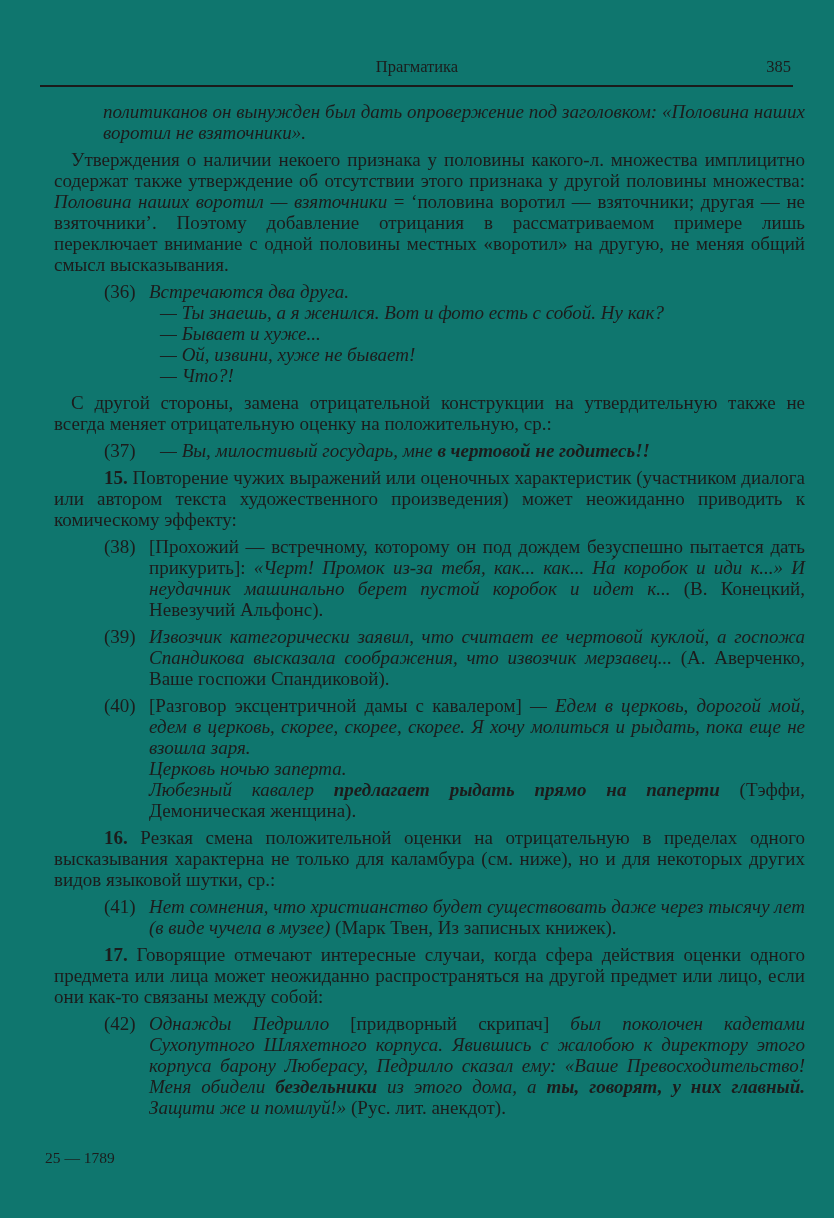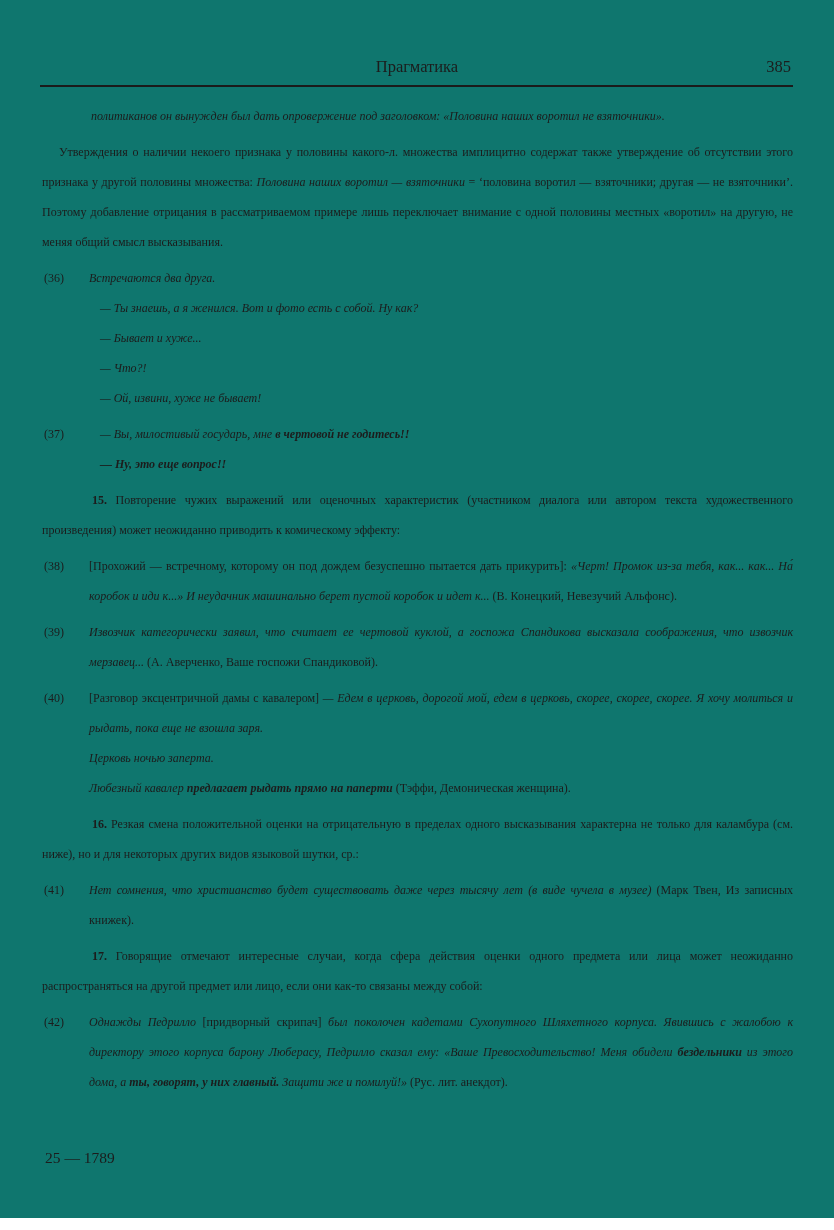--- a/index.html
+++ b/index.html
@@ -34,31 +34,31 @@
     position: absolute;
     top: 85px;
     left: 40px;
     width: 753px;
     height: 2px;
     background: #1b1b1b;
   }
   .body-col {
     position: absolute;
     top: 101px;
-    left: 42px;
+    left: 54px;
     width: 751px;
-    font-size: 12px;
-    line-height: 30px;
+    font-size: 19px;
+    line-height: 21px;
   }
   .block { margin-top: 6px; }
   .block:first-child { margin-top: 0; }
   .block .line { text-align: justify; }
   .continuation { padding-left: 49px; }
   .paragraph .line { text-indent: 17px; }
-  .example { position: relative; padding-left: 47px; }
+  .example { position: relative; padding-left: 47px; margin-left: 48px; }
   .ex-num {
     position: absolute;
     left: 2px;
     top: 0;
     font-style: normal;
     font-weight: normal;
   }
   .example .line.hang { padding-left: 11px; }
   .run-r { font-style: normal; font-weight: normal; }
   .run-i { font-style: italic; }
@@ -86,27 +86,29 @@
         <div class="line"><span class="run-i">политиканов он вынужден был дать опровержение под заголовком: «Половина наших воротил не взяточники».</span></div>
       </div>
       <div class="block paragraph">
         <div class="line"><span class="run-r">Утверждения о наличии некоего признака у половины какого-л. множества имплицитно содержат также утверждение об отсутствии этого признака у другой половины множества: </span><span class="run-i">Половина наших воротил — взяточники</span><span class="run-r"> = ‘половина воротил — взяточники; другая — не взяточники’. Поэтому добавление отрицания в рассматриваемом примере лишь переключает внимание с одной половины местных «воротил» на другую, не меняя общий смысл высказывания.</span></div>
       </div>
       <div class="block example">
         <span class="ex-num">(36)</span>
         <div class="line"><span class="run-i">Встречаются два друга.</span></div>
         <div class="line hang"><span class="run-i">— Ты знаешь, а я женился. Вот и фото есть с собой. Ну как?</span></div>
         <div class="line hang"><span class="run-i">— Бывает и хуже...</span></div>
+        <div class="line hang"><span class="run-i">— Ой, извини, хуже не бывает!</span></div>
         <div class="line hang"><span class="run-i">— Что?!</span></div>
-        <div class="line hang"><span class="run-i">— Ой, извини, хуже не бывает!</span></div>
+      </div>
+      <div class="block paragraph">
+        <div class="line"><span class="run-r">С другой стороны, замена отрицательной конструкции на утвердительную также не всегда меняет отрицательную оценку на положительную, ср.:</span></div>
       </div>
       <div class="block example">
         <span class="ex-num">(37)</span>
         <div class="line hang"><span class="run-i">— Вы, милостивый государь, мне </span><span class="run-bi">в чертовой не годитесь!!</span></div>
-        <div class="line hang"><span class="run-bi">— Ну, это еще вопрос!!</span></div>
       </div>
       <div class="block paragraph">
         <div class="line"><span class="run-b">15.</span><span class="run-r"> Повторение чужих выражений или оценочных характеристик (участником диалога или автором текста художественного произведения) может неожиданно приводить к комическому эффекту:</span></div>
       </div>
       <div class="block example">
         <span class="ex-num">(38)</span>
         <div class="line"><span class="run-r">[Прохожий — встречному, которому он под дождем безуспешно пытается дать прикурить]: </span><span class="run-i">«Черт! Промок из-за тебя, как... как... На́ коробок и иди к...» И неудачник машинально берет пустой коробок и идет к... </span><span class="run-r">(В. Конецкий, Невезучий Альфонс).</span></div>
       </div>
       <div class="block example">
         <span class="ex-num">(39)</span>

